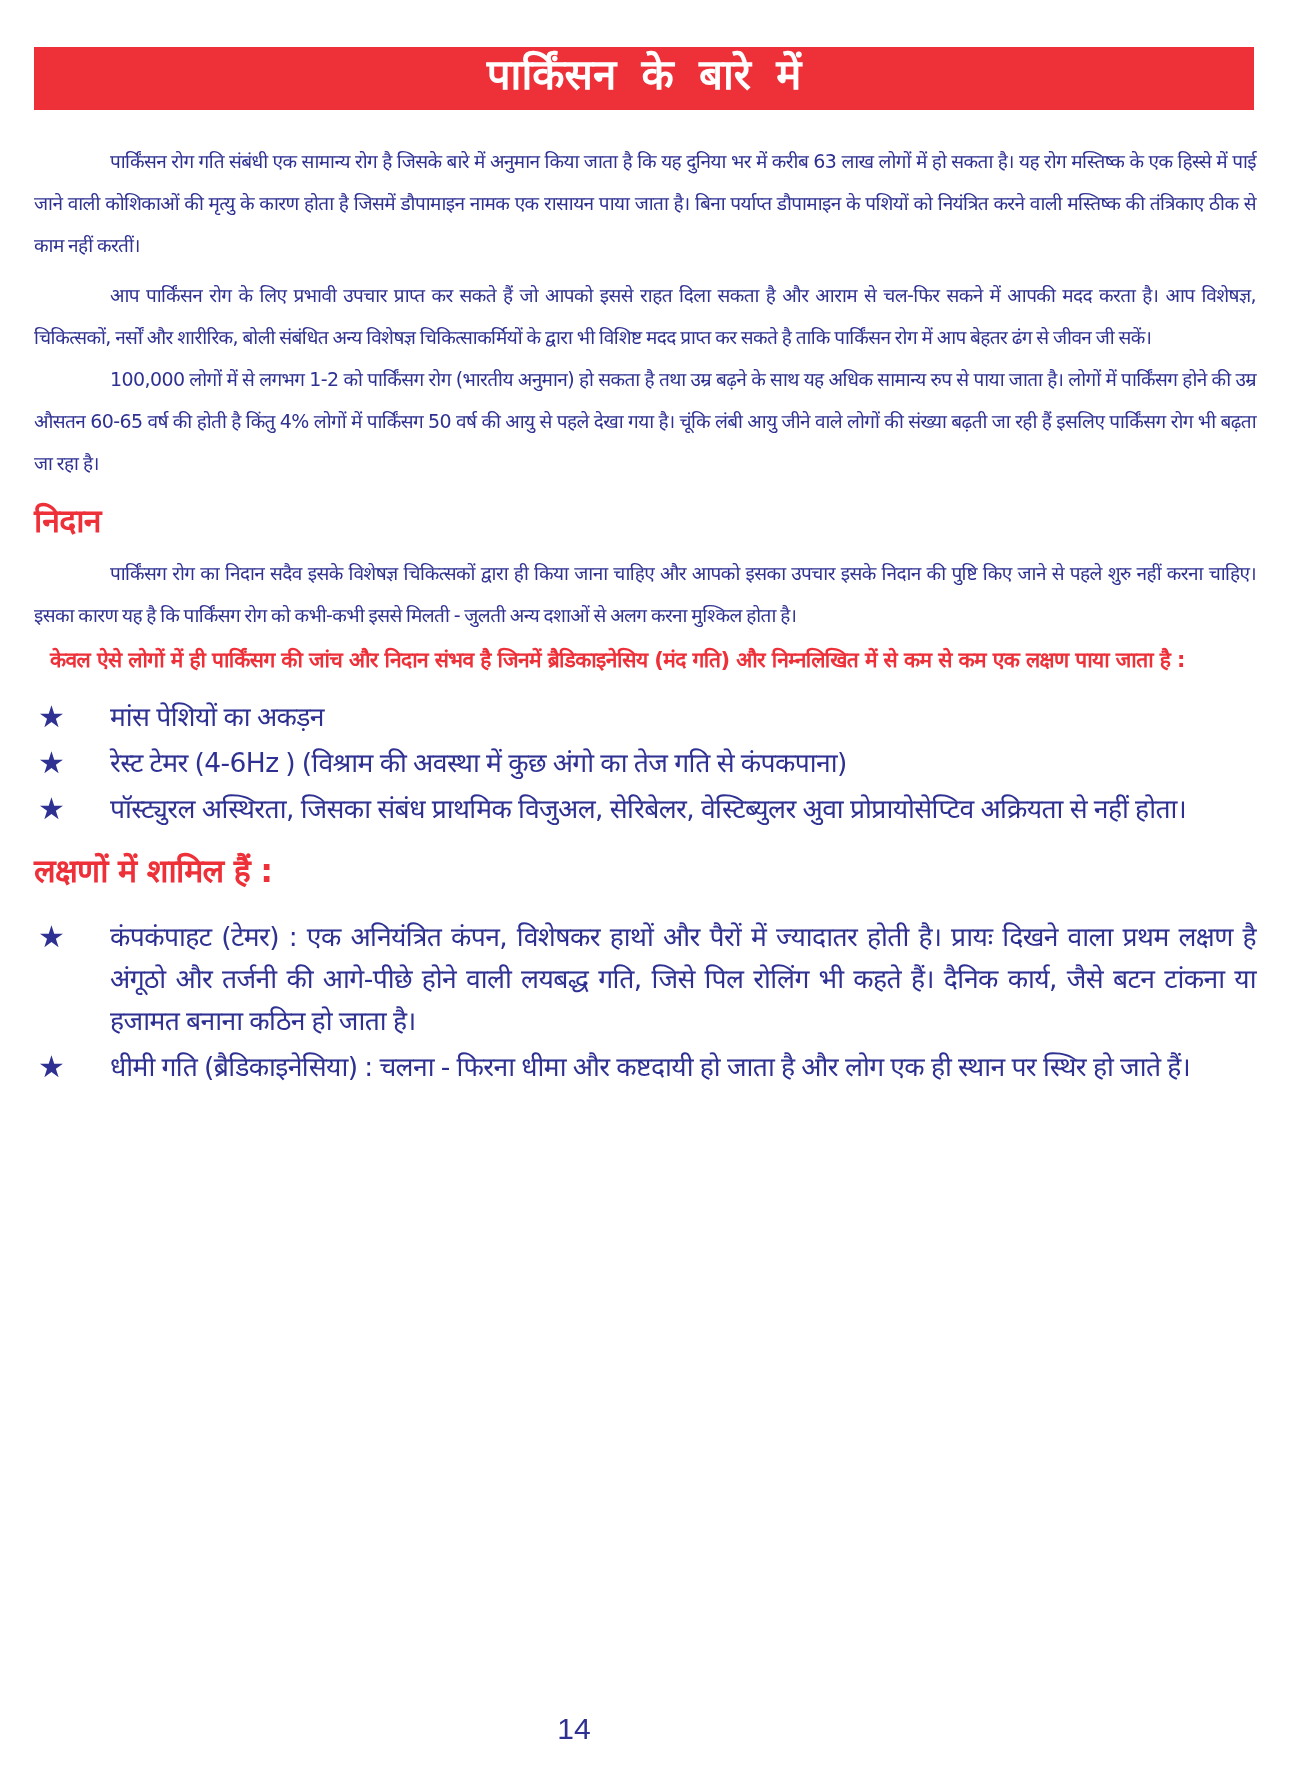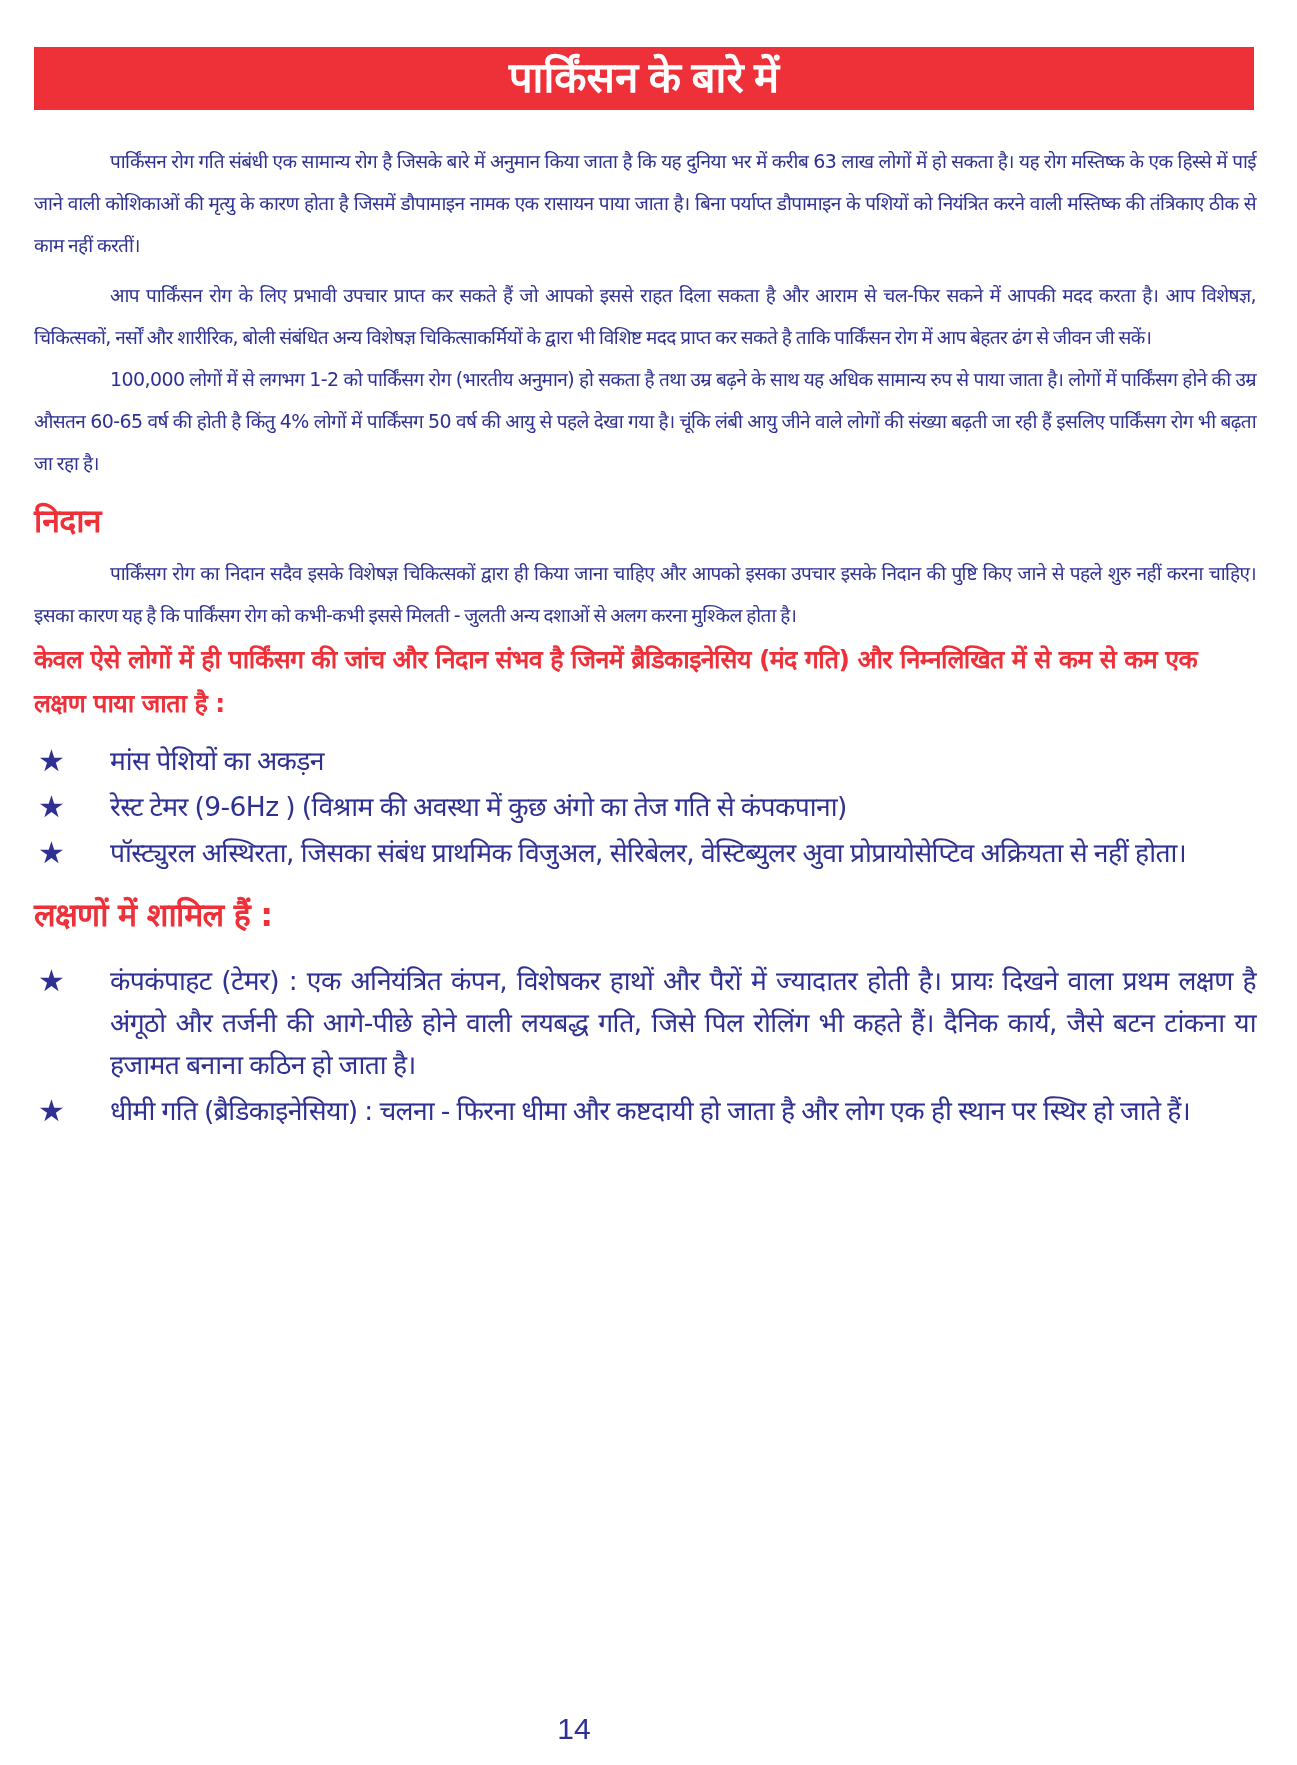--- a/index.html
+++ b/index.html
@@ -9,35 +9,35 @@
       color: #2e3192;
     }
     .page { position: absolute; left: 34px; top: 0; width: 1222px; }
     .title-bar {
       position: absolute; left: 0; top: 47px; width: 1220px; height: 63px;
       background: #ee3039;
       display: flex; align-items: center; justify-content: center;
     }
     .title-bar span {
       color: #ffffff; font-weight: bold; font-size: 42px; letter-spacing: 0px;
-      font-family: Liberation Serif, serif; line-height: 63px;
+      font-family: Liberation Mono, monospace; line-height: 63px;
     }
     .content { position: absolute; left: 0; top: 140px; width: 1222px; }
     p.body {
       margin: 0; font-size: 19px; line-height: 42px; color: #2e3192;
       text-indent: 76px; text-align: justify; letter-spacing: -0.6px;
       word-spacing: -1px;
     }
     .gap { height: 8px; }
     h2.section {
       margin: 0; color: #ee3039; font-weight: bold; font-size: 32px;
       line-height: 62px; letter-spacing: -0.8px;
     }
     p.red-note {
-      margin: 0; color: #ee3039; font-weight: bold; font-size: 25px;
+      margin: 16px; color: #ee3039; font-weight: bold; font-size: 21px;
       line-height: 44px; letter-spacing: -0.6px;
     }
     ul.stars { list-style: none; margin: 0; padding: 0; }
     ul.stars li {
       position: relative; padding-left: 76px; font-size: 26.5px; line-height: 42px;
       color: #2e3192; letter-spacing: -0.6px; word-spacing: -1px; margin-bottom: 4px;
       text-align: justify;
     }
     ul.stars li .star {
       position: absolute; left: 4px; top: 0; font-size: 30px; color: #2e3192;
@@ -70,21 +70,21 @@
     <p class="body">पार्किंसग रोग का निदान सदैव इसके विशेषज्ञ चिकित्सकों द्वारा ही किया जाना चाहिए और आपको इसका उपचार इसके निदान की पुष्टि किए जाने से पहले शुरु नहीं करना चाहिए। इसका कारण यह है कि पार्किंसग रोग को कभी-कभी इससे मिलती - जुलती अन्य दशाओं से अलग करना मुश्किल होता है।</p>
     <p class="red-note" style="margin-top:2px; margin-bottom:14px;">केवल ऐसे लोगों में ही पार्किंसग की जांच और निदान संभव है जिनमें ब्रैडिकाइनेसिय (मंद गति) और निम्नलिखित में से कम से कम एक लक्षण पाया जाता है :</p>
 
     <ul class="stars">
       <li>
         <span class="star">★</span>
         <span>मांस पेशियों का अकड़न</span>
       </li>
       <li>
         <span class="star">★</span>
-        <span>रेस्ट टेमर (9-6Hz ) (विश्राम की अवस्था में कुछ अंगो का तेज गति से कंपकपाना)</span>
+        <span>रेस्ट टेमर (4-6Hz ) (विश्राम की अवस्था में कुछ अंगो का तेज गति से कंपकपाना)</span>
       </li>
       <li>
         <span class="star">★</span>
         <span>पॉस्ट्युरल अस्थिरता, जिसका संबंध प्राथमिक विजुअल, सेरिबेलर, वेस्टिब्युलर अुवा प्रोप्रायोसेप्टिव अक्रियता से नहीं होता।</span>
       </li>
     </ul>
 
 
     <h2 class="section" style="margin-top:10px; margin-bottom:14px;">लक्षणों में शामिल हैं :</h2>
 

